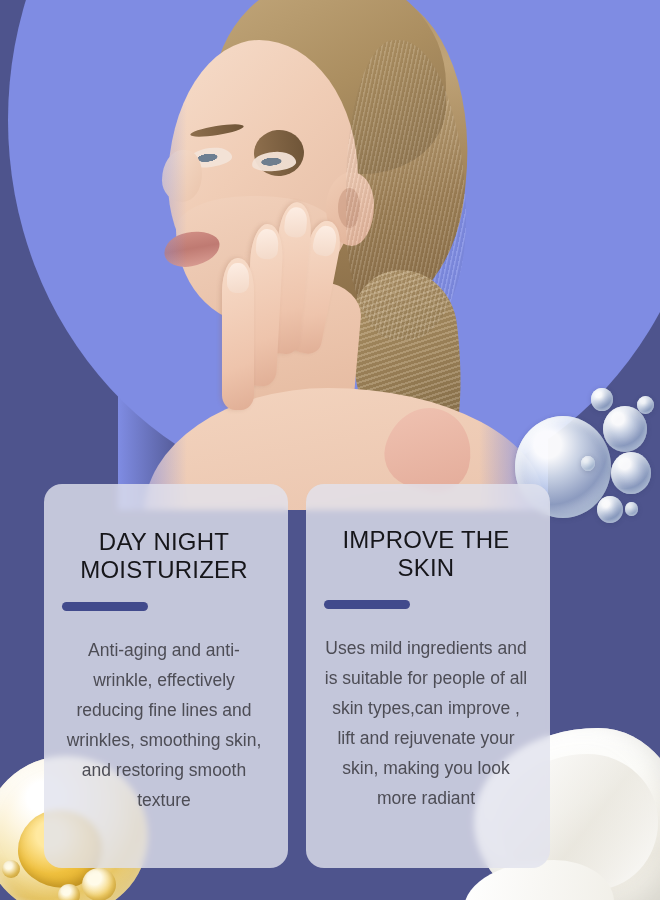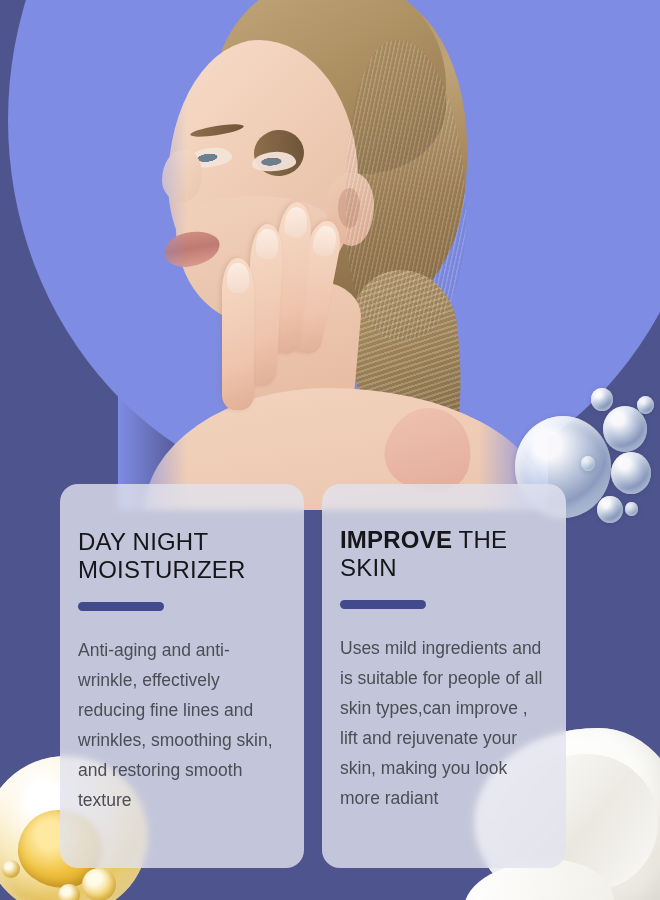--- a/index.html
+++ b/index.html
@@ -261,46 +261,47 @@
   .cream-tail {
     position:absolute; left:-10px; bottom:-6px;
     width:150px; height:70px;
     background:linear-gradient(100deg,#ffffff,#f1efe8);
     border-radius:60% 40% 50% 50% / 70% 60% 40% 30%;
   }
 
   
   .cards {
     position:absolute;
-    left:60px; top:484px;
+    left:44px; top:484px;
     width:506px;
     display:flex;
     gap:18px;
     align-items:flex-start;
+    text-align:center;
   }
   .card {
     position:relative;
     width:274px;
     min-height:384px;
     padding:44px 22px 26px 18px;
     background:rgba(225,226,238,.80);
     border-radius:18px;
     backdrop-filter:blur(3px);
   }
   .card-title {
     font-size:24px;
     line-height:1.18;
     letter-spacing:.2px;
     color:#16161a;
     font-weight:400;
     margin-bottom:17px;
     white-space:pre-line;
   }
   .card-title.bold-lead { font-weight:400; }
-  .card-title .lead { font-weight:700; }
+  .card-title .lead { font-weight:400; }
   .accent-bar {
     width:86px; height:9px;
     border-radius:5px;
     background:#414a8c;
     margin-bottom:19px;
   }
   .card-body {
     font-size:17.5px;
     line-height:1.72;
     color:#4d4d55;

